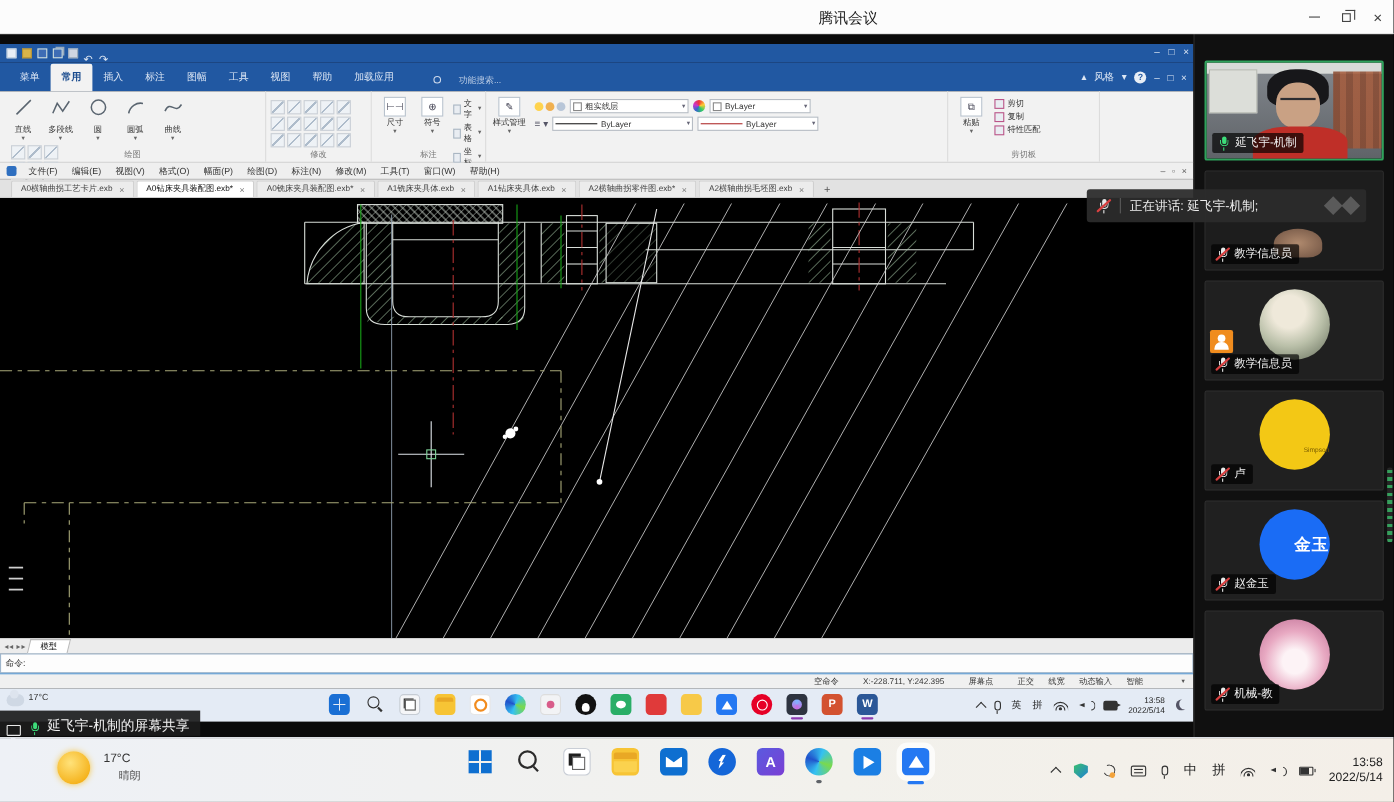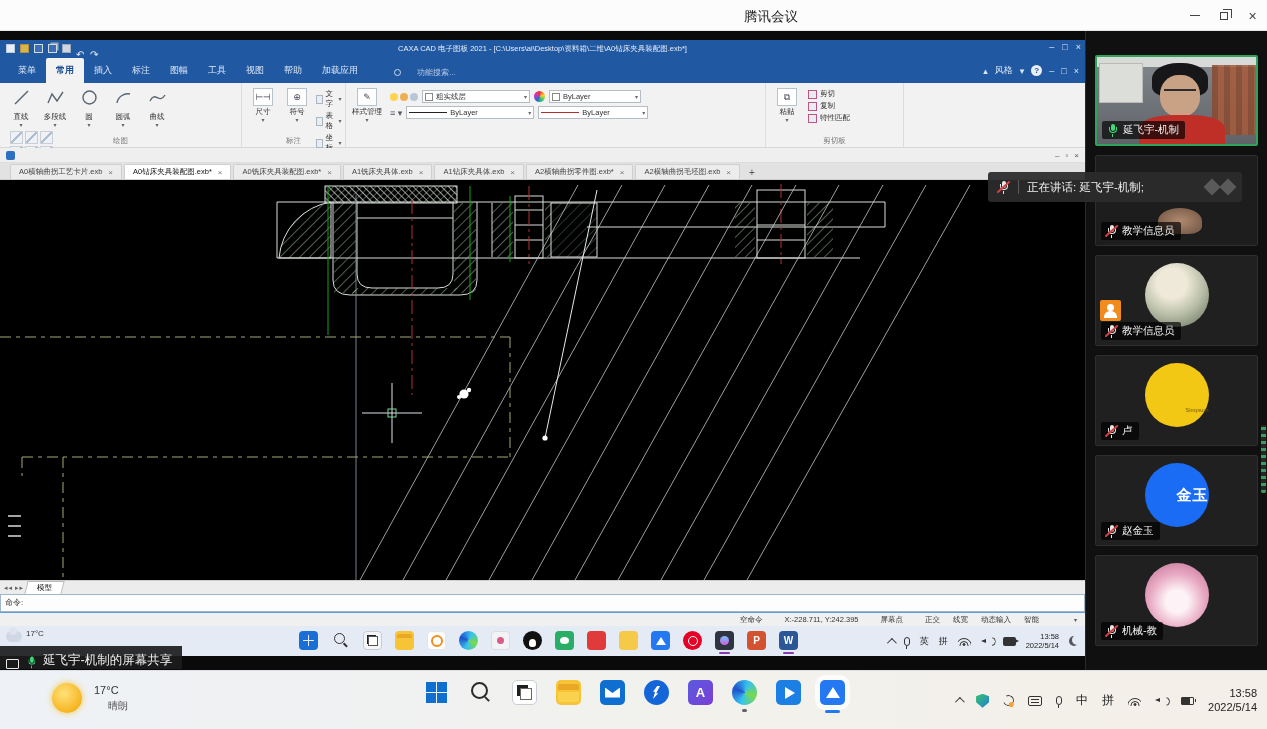--- a/index.html
+++ b/index.html
@@ -279,21 +279,20 @@
 <div id="caxatitle" class="abs">
   <span id="quickAccess">
       <span class="qa qa-new"></span>
       <span class="qa qa-open"></span>
       <span class="qa qa-save"></span>
       <span class="qa qa-saveall"></span>
       <span class="qa qa-print"></span>
       <span class="qa qa-undo"></span>
       <span class="qa qa-redo"></span>
     </span>
-  <span class="ct">CAXA CAD 电子图板 2021 - [C:\Users\ai\Desktop\资料箱\二维\A0钻床夹具装配图.exb*]</span>
   <span class="ctl">
     <span>–</span>
     <span>□</span>
     <span>×</span>
   </span>
 </div>
 
 <div id="ribbonbar" class="abs">
   <span id="ribbonTabs" style="display:flex;margin-left:8px;">
       <span class="rtab">菜单</span>
@@ -365,20 +364,40 @@
         <span class="mcell"></span>
         <span class="mcell"></span>
         <span class="mcell"></span>
         <span class="mcell"></span>
         <span class="mcell"></span>
         <span class="mcell"></span>
         <span class="mcell"></span>
         <span class="mcell"></span>
       </div>
     <span class="rglabel">绘图</span>
+  </div>
+  <div class="rgroup" style="width:96px;">
+    <div id="modGrid">
+        <span class="mcell"></span>
+        <span class="mcell"></span>
+        <span class="mcell"></span>
+        <span class="mcell"></span>
+        <span class="mcell"></span>
+        <span class="mcell"></span>
+        <span class="mcell"></span>
+        <span class="mcell"></span>
+        <span class="mcell"></span>
+        <span class="mcell"></span>
+        <span class="mcell"></span>
+        <span class="mcell"></span>
+        <span class="mcell"></span>
+        <span class="mcell"></span>
+        <span class="mcell"></span>
+      </div>
+    <span class="rglabel">修改</span>
   </div>
   <div class="rgroup" style="width:104px;display:flex;gap:2px;">
     <div id="dimTools" style="display:flex;">
         <div class="bigbtn">
           <span class="bb-ic">⊢⊣</span>
           <span class="tlab">尺寸</span>
           <span class="tdd">▾</span>
         </div>
         <div class="bigbtn">
           <span class="bb-ic">⊕</span>
@@ -464,20 +483,33 @@
           <span class="sic"></span>
           <span>特性匹配</span>
         </div>
       </div>
     <span class="rglabel">剪切板</span>
   </div>
 </div>
 
 <div id="menurow" class="abs">
   <span class="appico"></span>
+  <span id="menuItems">
+      <span class="mi">文件(F)</span>
+      <span class="mi">编辑(E)</span>
+      <span class="mi">视图(V)</span>
+      <span class="mi">格式(O)</span>
+      <span class="mi">幅面(P)</span>
+      <span class="mi">绘图(D)</span>
+      <span class="mi">标注(N)</span>
+      <span class="mi">修改(M)</span>
+      <span class="mi">工具(T)</span>
+      <span class="mi">窗口(W)</span>
+      <span class="mi">帮助(H)</span>
+    </span>
   <span class="docctl">
     <span>–</span>
     <span>▫</span>
     <span>×</span>
   </span>
 </div>
 
 <div id="doctabrow" class="abs">
   <span id="docTabs" style="display:flex;gap:2px;align-items:flex-end;">
       <span class="dtab">

